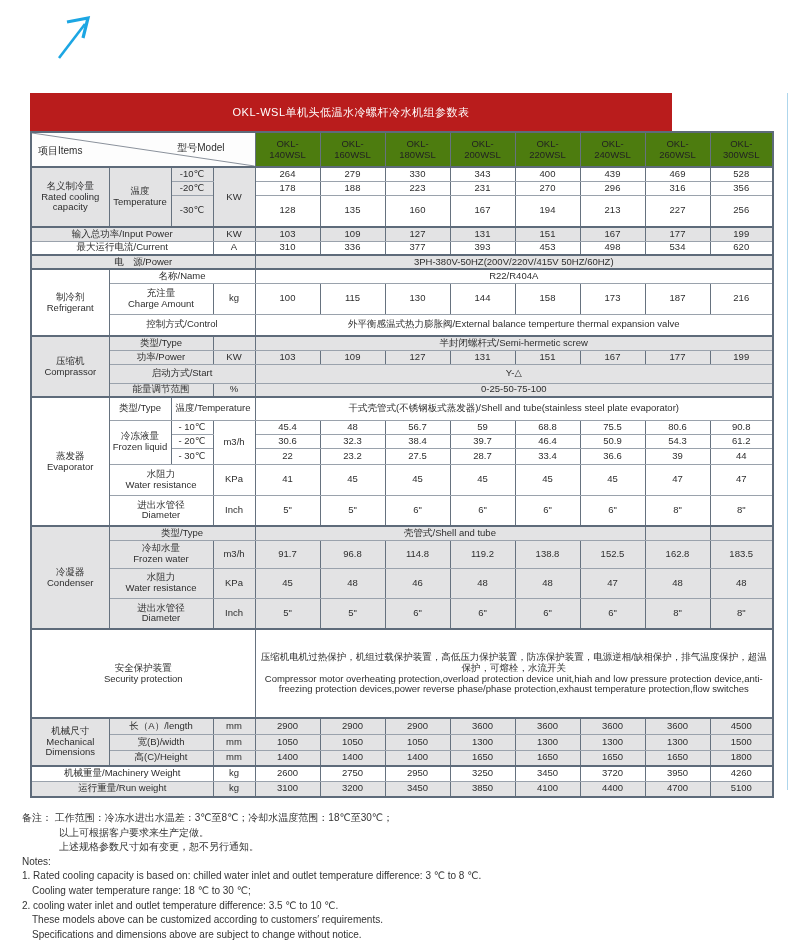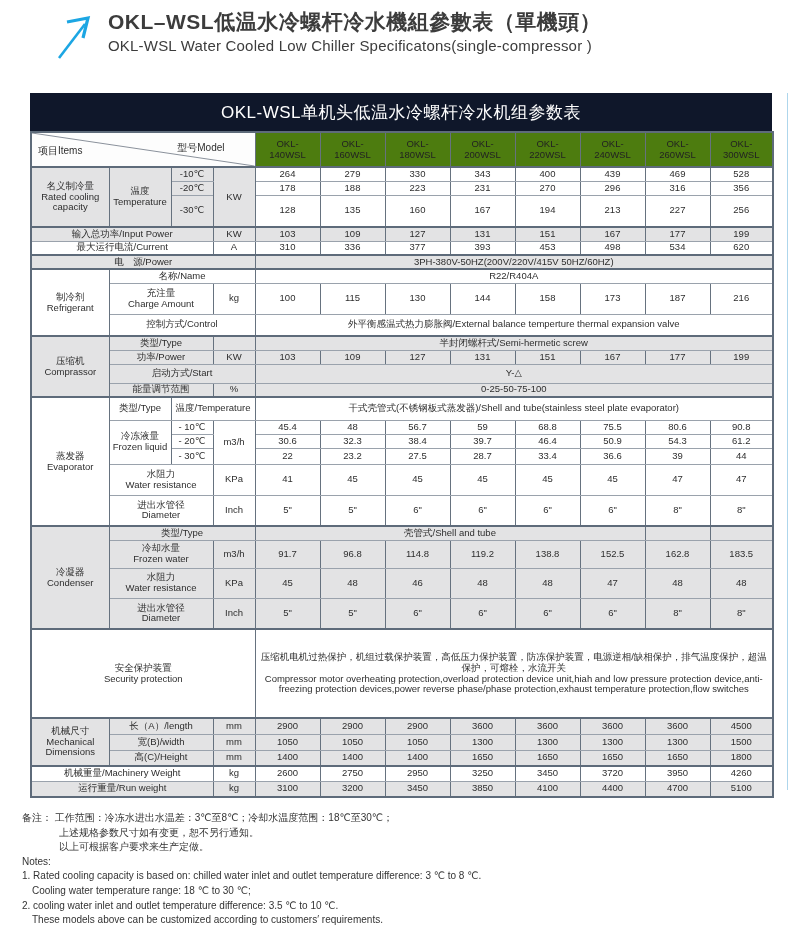--- a/index.html
+++ b/index.html
@@ -9,22 +9,22 @@
     position:relative;
   }
   
   .titlebar{display:flex;align-items:flex-start;padding:9px 0 0 52px;height:80px;box-sizing:border-box;}
   .logo{width:44px;height:52px;flex:0 0 auto;margin-top:2px;}
   .titles{margin-left:12px;}
   .title-cn{font-size:21px;font-weight:bold;color:#3c3c3c;margin:0;letter-spacing:0.5px;line-height:1.25;}
   .title-en{font-size:15px;color:#3c3c3c;margin-top:2px;letter-spacing:0.2px;}
   
   .banner{
-    width:742px;height:38px;margin:13px 0 0 30px;background:#0f172a;color:#ffffff;
-    display:flex;align-items:center;justify-content:center;font-size:17px;letter-spacing:0.5px;
+    width:642px;height:38px;margin:13px 0 0 30px;background:#b91c1c;color:#ffffff;
+    display:flex;align-items:center;justify-content:center;font-size:11px;letter-spacing:0.5px;
   }
   
   table.spec{
     border-collapse:collapse;table-layout:fixed;width:742px;margin-left:30px;
     border:2px solid #5e6b7a;
   }
   table.spec td{
     border:1px solid #9aa2ac;border-left-color:#66727f;border-right-color:#66727f;
     text-align:center;vertical-align:middle;font-size:9.5px;line-height:1.12;
     padding:0 1px;white-space:pre-line;overflow:hidden;
@@ -46,24 +46,20 @@
   .edge-line{position:absolute;top:93px;right:2px;width:1px;height:697px;background:#aed6ec;}
 </style>
 </head>
 <body>
 
 <div class="titlebar">
   <svg class="logo" viewBox="0 0 44 52">
     <polyline points="15,11 36,7 31,27" fill="none" stroke="#1ca6e3" stroke-width="3.2" stroke-linejoin="miter"></polyline>
     <line x1="7" y1="47" x2="33" y2="13" stroke="#1ca6e3" stroke-width="2.6"></line>
   </svg>
-  <div class="titles">
-    <h1 class="title-cn">OKL–WSL低温水冷螺杆冷水機組參數表（單機頭）</h1>
-    <div class="title-en">OKL-WSL Water Cooled Low Chiller Specificatons(single-compressor )</div>
-  </div>
 </div>
 
 <div class="banner">OKL-WSL单机头低温水冷螺杆冷水机组参数表</div>
 
 <table class="spec">
   <colgroup>
       <col style="width: 78px;">
       <col style="width: 62px;">
       <col style="width: 42px;">
       <col style="width: 42px;">
@@ -400,25 +396,26 @@
         <td class="g val">4400</td>
         <td class="g val">4700</td>
         <td class="g val">5100</td>
       </tr>
     </tbody>
 </table>
 
 <div class="notes">
   <div>
       <div class="ind0">备注：  工作范围：冷冻水进出水温差：3℃至8℃；冷却水温度范围：18℃至30℃；</div>
+      <div class="ind1">以上可根据客户要求来生产定做。</div>
       <div class="ind1">上述规格参数尺寸如有变更，恕不另行通知。</div>
-      <div class="ind1">以上可根据客户要求来生产定做。</div>
     </div>
   <div>
       <div class="ind0">Notes:</div>
       <div class="ind0">1. Rated cooling capacity is based on: chilled water inlet and outlet temperature  difference: 3 ℃ to 8 ℃.</div>
       <div class="ind2">Cooling water temperature  range: 18 ℃ to 30 ℃;</div>
       <div class="ind0">2. cooling water inlet and outlet temperature  difference: 3.5 ℃ to 10 ℃.</div>
       <div class="ind2">These models above can be customized according to customers′  requirements.</div>
+      <div class="ind2">Specifications and dimensions above are subject to change without notice.</div>
     </div>
 </div>
 
 <div class="edge-line"></div>
 
 </body></html>

